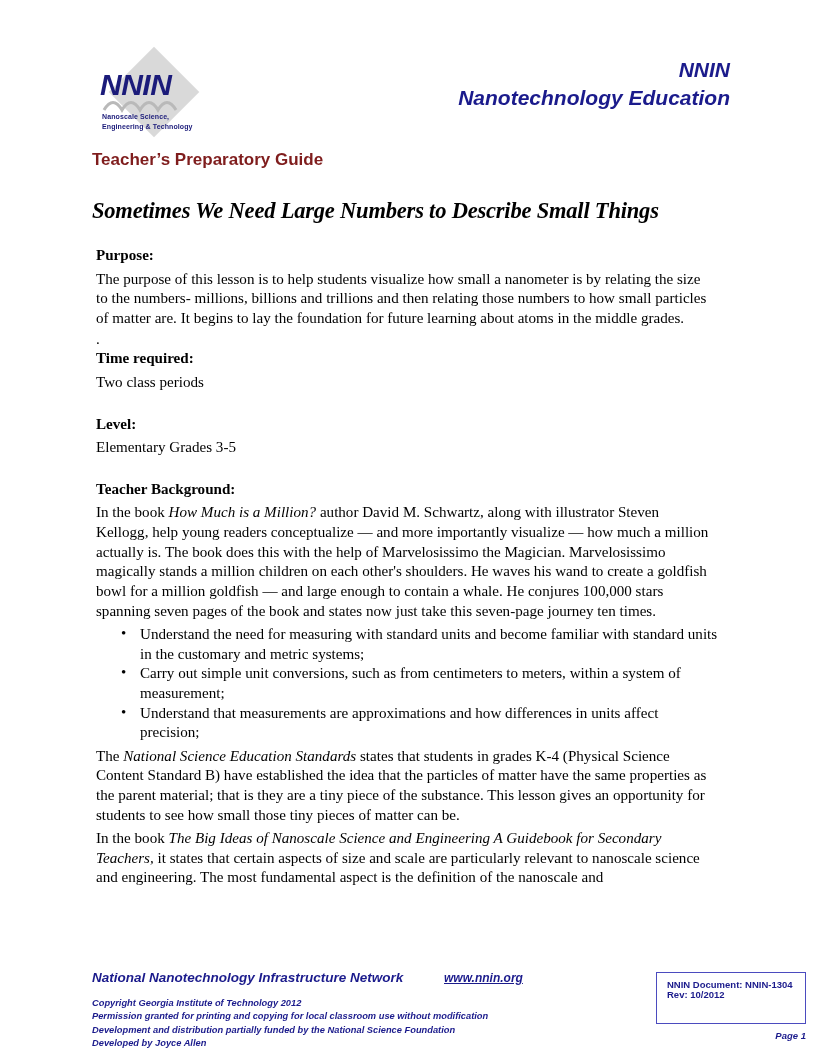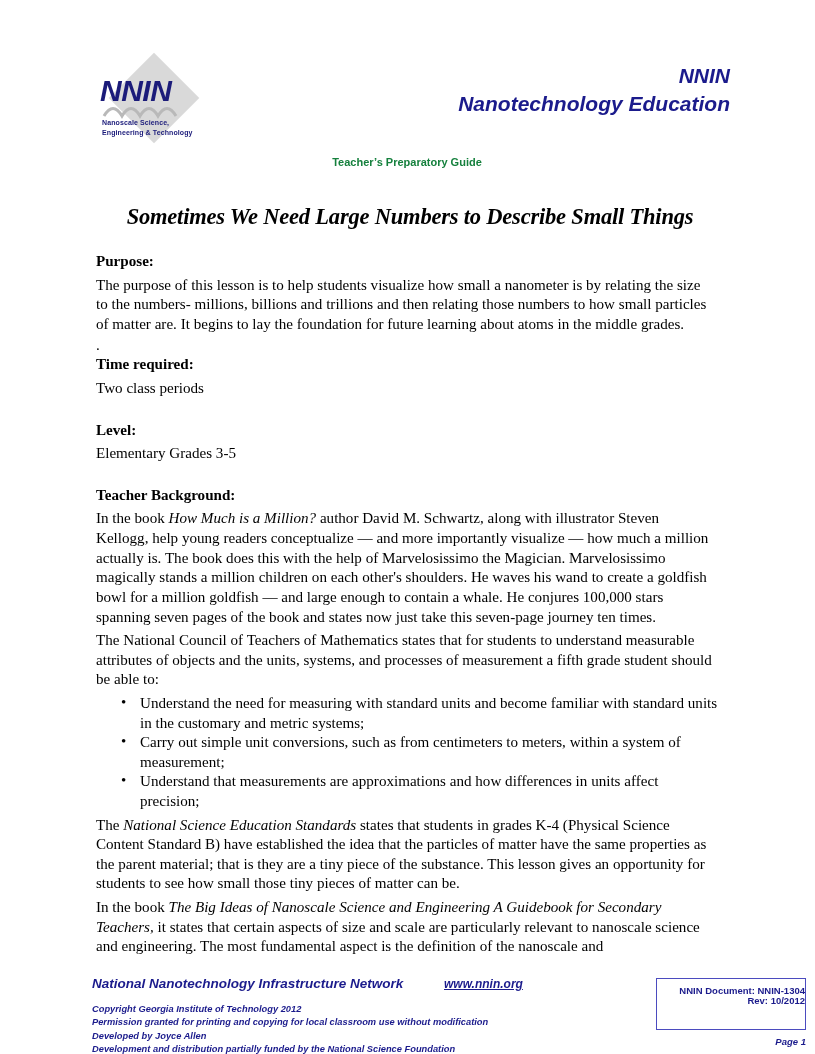--- a/index.html
+++ b/index.html
@@ -11,21 +11,21 @@
     width: 815px;
     height: 1054px;
     position: relative;
     font-family: "Liberation Serif", "DejaVu Serif", serif;
     color: #000000;
     overflow: hidden;
   }
 
   .page {
     position: absolute;
-    left: 0; top: 16px;
+    left: 0; top: 10px;
     width: 815px;
     height: 1026px;
     background: #ffffff;
   }
 
   
   .header {
     position: absolute;
     left: 0; top: 0;
     width: 815px;
@@ -93,32 +93,31 @@
     color: #1b1b8c;
     line-height: 1.32;
   }
 
   
   .doc-subtitle {
     position: absolute;
     left: 92px;
     top: 140px;
     width: 630px;
-    text-align: center;
-    font-family: "Liberation Sans", "DejaVu Sans", sans-serif;
-    font-weight: bold;
-    font-size: 11px;
-    color: #15803d;
+    font-family: "Liberation Sans", "DejaVu Sans", sans-serif;
+    font-weight: bold;
+    font-size: 17px;
+    color: #7f1d1d;
   }
   .doc-title {
     position: absolute;
     left: 92px;
     top: 188px;
     width: 636px;
-    text-align: center;
+    text-align: left;
     font-family: "Liberation Serif", "DejaVu Serif", serif;
     font-weight: bold;
     font-style: italic;
     font-size: 22.5px;
     letter-spacing: -0.2px;
     color: #000;
   }
 
   
   .content {
@@ -216,21 +215,20 @@
     border: 1.6px solid #4b4bbf;
     background: #ffffff;
   }
   .doc-box-inner {
     padding: 7px 0 0 10px;
     font-family: "Liberation Sans", "DejaVu Sans", sans-serif;
     font-size: 9.5px;
     font-weight: bold;
     color: #1b1b8c;
     line-height: 1.1;
-    text-align: right;
   }
   .doc-box-rev {
     margin-top: 0;
   }
   .page-num {
     position: absolute;
     left: 0;
     top: 62px;
     width: 806px;
     text-align: right;
@@ -281,21 +279,20 @@
     <div class="spacer-line"></div>
 
     <p class="sec-head">Level:</p>
     <p>Elementary Grades 3-5</p>
 
     <div class="spacer-line"></div>
 
     <p class="sec-head">Teacher Background:</p>
     <p><span>In the book </span><i>How Much is a Million?</i><span> author David M. Schwartz, along with illustrator Steven Kellogg, help young readers conceptualize — and more importantly visualize — how much a million actually is. The book does this with the help of Marvelosissimo the Magician. Marvelosissimo magically stands a million children on each other's shoulders. He waves his wand to create a goldfish bowl for a million goldfish — and large enough to contain a whale. He conjures 100,000 stars spanning seven pages of the book and states now just take this seven-page journey ten times.</span></p>
 
-    <p class="para">The National Council of Teachers of Mathematics states that for students to understand measurable attributes of objects and the units, systems, and processes of measurement a fifth grade student should be able to:</p>
 
     <ul class="bullets">
       <li><span class="bul">•</span><span>Understand the need for measuring with standard units and become familiar with standard units in the customary and metric systems;</span></li>
       <li><span class="bul">•</span><span>Carry out simple unit conversions, such as from centimeters to meters, within a system of measurement;</span></li>
       <li><span class="bul">•</span><span>Understand that measurements are approximations and how differences in units affect precision;</span></li>
     </ul>
 
     <p class="para"><span>The </span><i>National Science Education Standards</i><span> states that students in grades K-4 (Physical Science Content Standard B) have established the idea that the particles of matter have the same properties as the parent material; that is they are a tiny piece of the substance. This lesson gives an opportunity for students to see how small those tiny pieces of matter can be.</span></p>
 
     <p class="para"><span>In the book </span><i>The Big Ideas of Nanoscale Science and Engineering A Guidebook for Secondary Teachers,</i><span> it states that certain aspects of size and scale are particularly relevant to nanoscale science and engineering.  The most fundamental aspect is the definition of the nanoscale and</span></p>
@@ -303,22 +300,22 @@
   </div>
 
   <div class="footer">
 
     <div class="footer-left">
       <span class="f-org">National Nanotechnology Infrastructure Network</span>
       <a class="f-url" href="#">www.nnin.org</a>
       <div class="f-lines">
         <div class="f-line">Copyright   Georgia Institute of Technology  2012</div>
         <div class="f-line">Permission granted for printing and copying for local classroom use without modification</div>
+        <div class="f-line"><span>Development and distribution partially funded by the </span><span class="f-nsf">National Science Foundation</span></div>
         <div class="f-line">Developed by Joyce Allen</div>
-        <div class="f-line"><span>Development and distribution partially funded by the </span><span class="f-nsf">National Science Foundation</span></div>
       </div>
     </div>
 
     <div class="doc-box">
       <div class="doc-box-inner">
         <div>NNIN Document: NNIN-1304</div>
         <div class="doc-box-rev">Rev:  10/2012</div>
       </div>
     </div>
 

